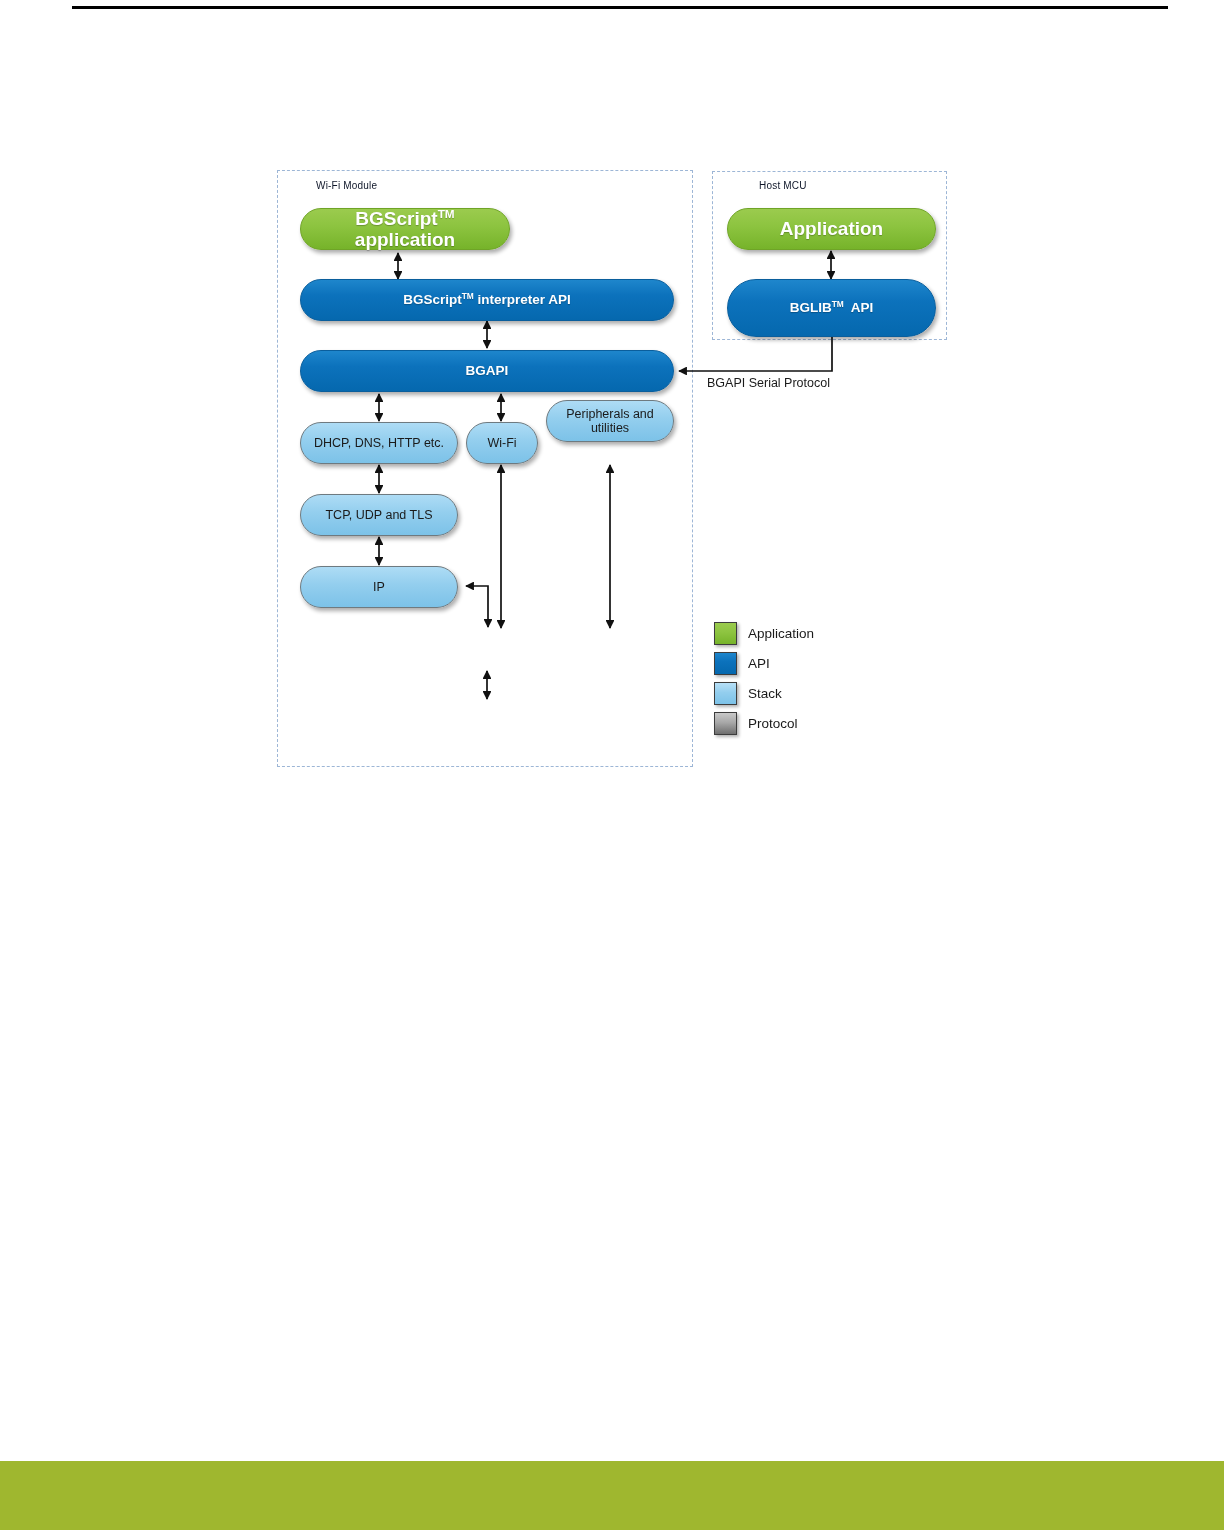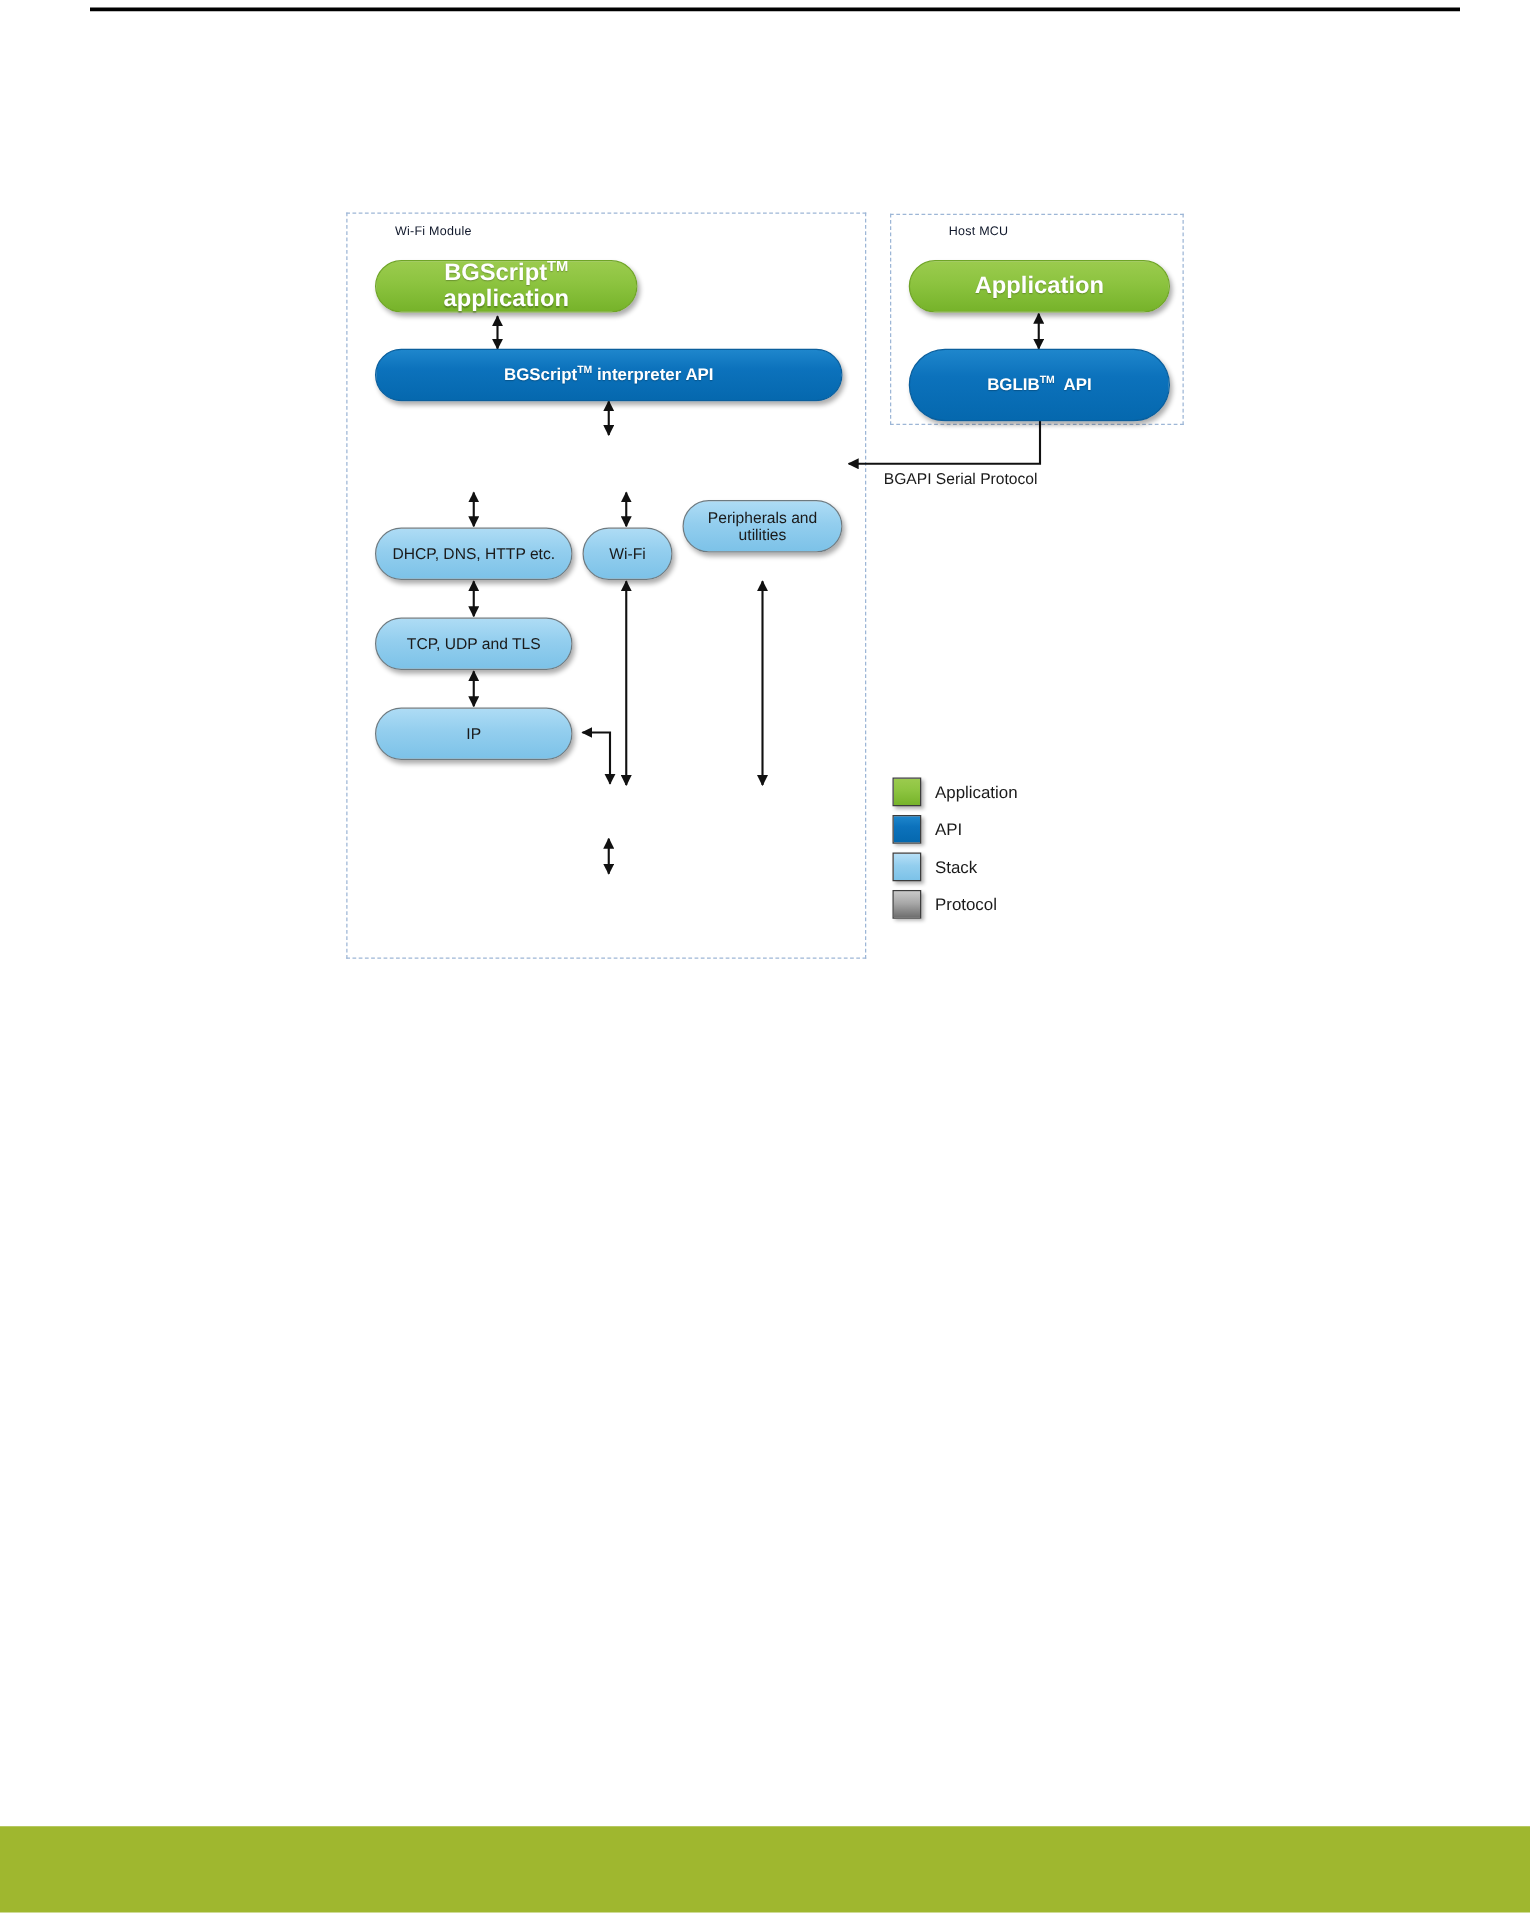--- a/index.html
+++ b/index.html
@@ -157,20 +157,23 @@
   </svg>
 
   <div class="node green" style="left:300px;top:208px;width:210px;height:42px;">
     <span class="lbl">BGScript<sup>TM</sup> application</span>
   </div>
 
   <div class="node blue" style="left:300px;top:279px;width:374px;height:42px;">
     <span class="lbl">BGScript<sup>TM</sup> interpreter API</span>
   </div>
 
+  <div class="node blue" style="left:300px;top:350px;width:374px;height:42px;">
+    <span class="lbl">BGAPI</span>
+  </div>
 
   <div class="node stack" style="left:300px;top:422px;width:158px;height:42px;justify-content:center;">
     <span class="lbl">DHCP, DNS, HTTP etc.</span>
   </div>
 
   <div class="node stack" style="left:466px;top:422px;width:72px;height:42px;">
     <span class="lbl">Wi-Fi</span>
   </div>
 
   <div class="node stack" style="left:546px;top:400px;width:128px;height:42px;">

